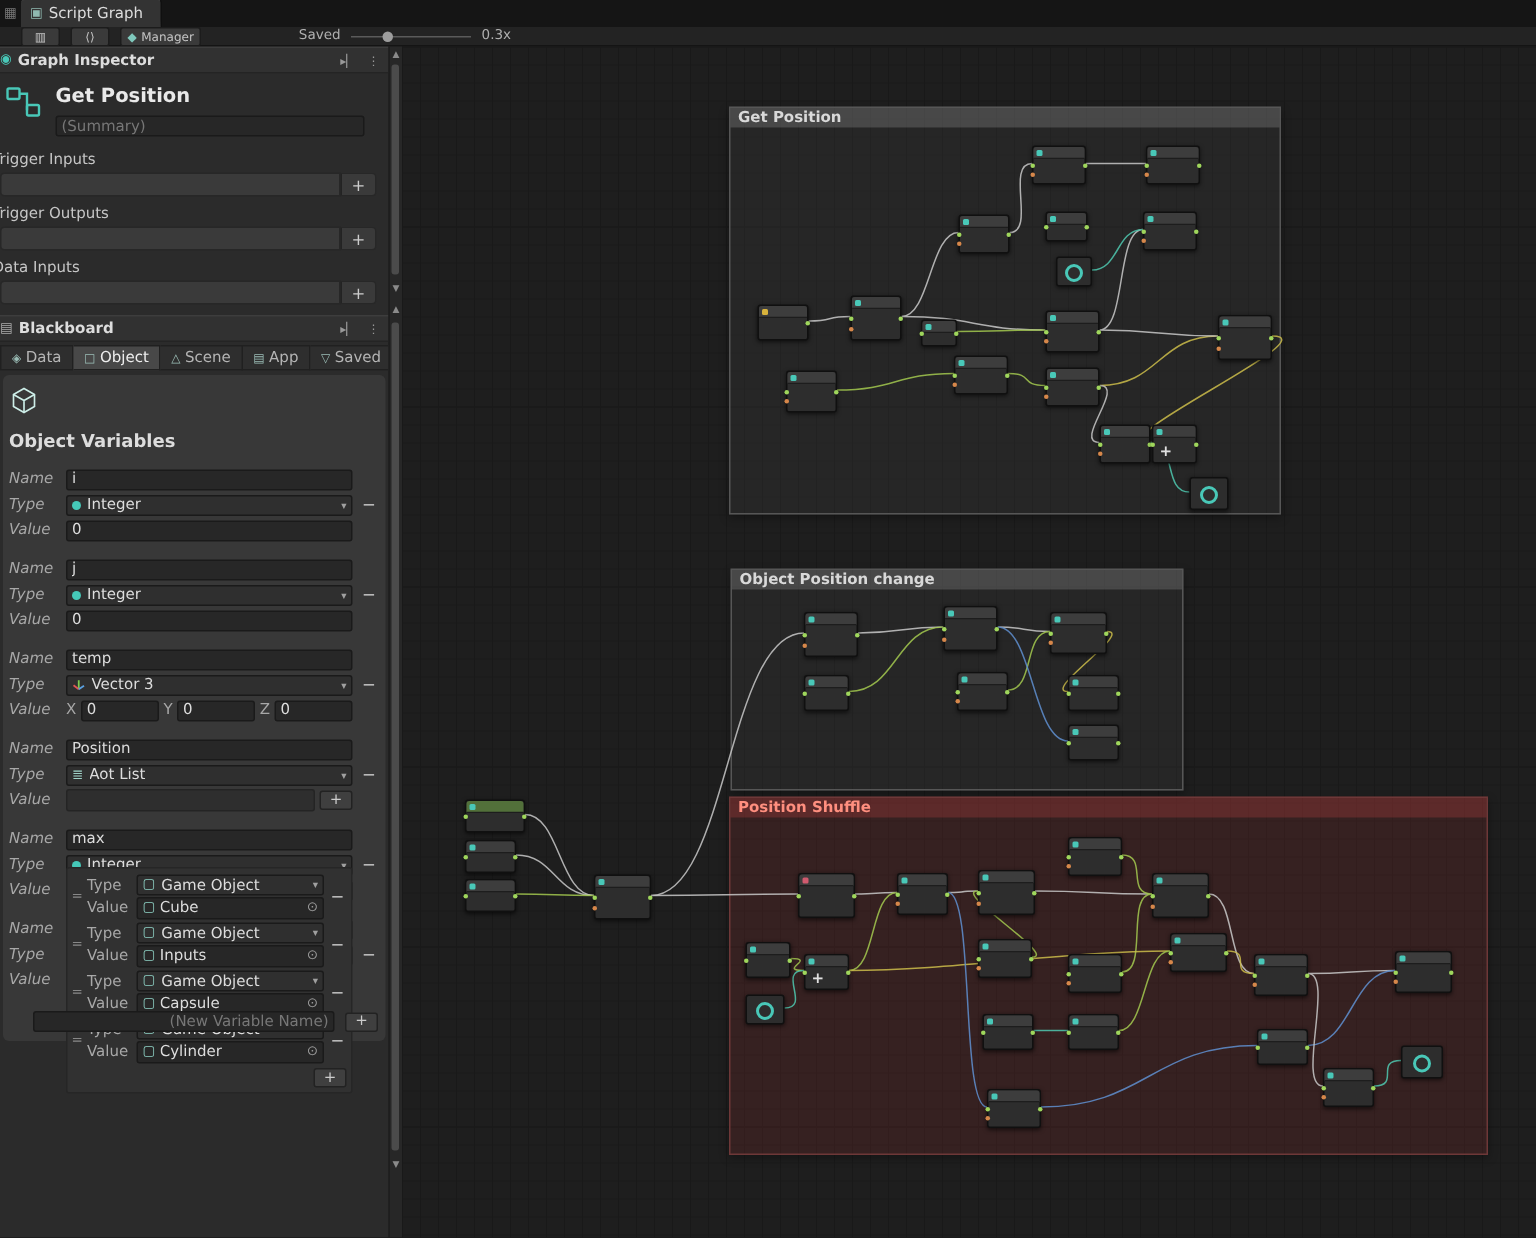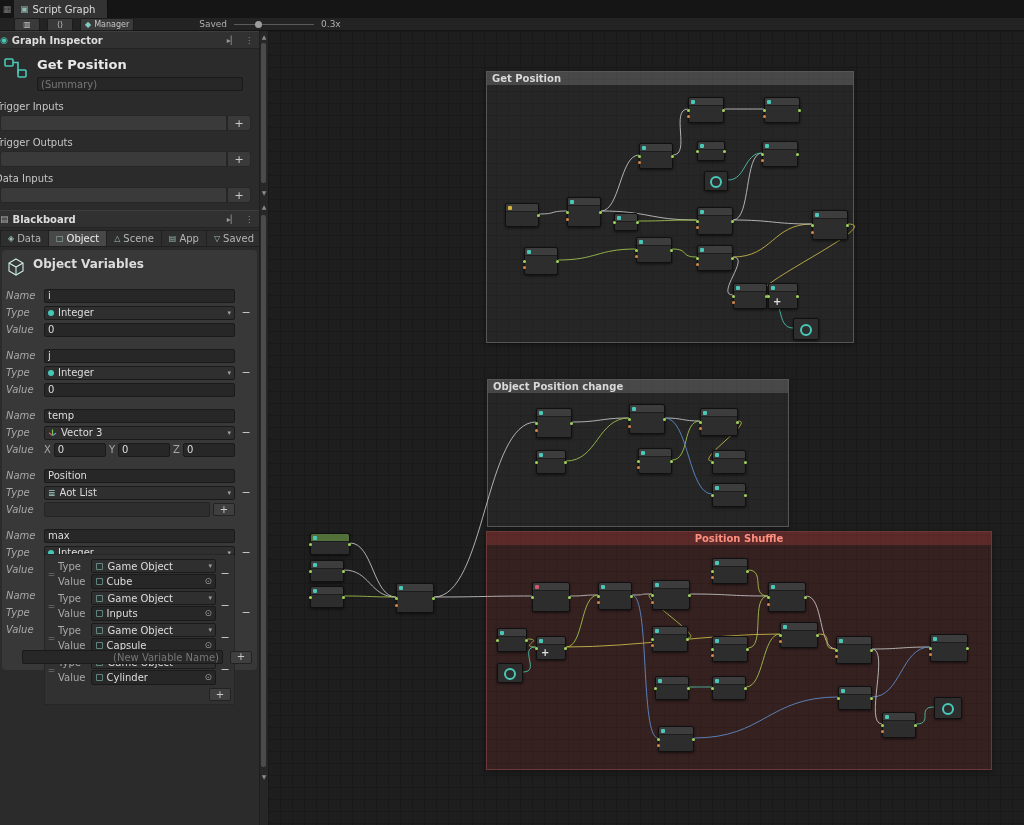--- a/index.html
+++ b/index.html
@@ -48,21 +48,21 @@
   .sec-fill{flex:1;background:#3a3a3a;border:1px solid #272727;border-radius:3px 0 0 3px;}
   .sec-plus{width:22px;background:#3a3a3a;border:1px solid #272727;border-left-color:#232323;border-radius:0 3px 3px 0;color:#cccccc;display:flex;align-items:center;justify-content:center;font-size:11px;}
 
   .bb-tabs{display:flex;height:17px;margin-top:2px;}
   .btab{display:flex;align-items:center;gap:3px;padding:0 7px;background:#2e2e2e;border:1px solid #202020;border-left-width:0;color:#b5b5b5;font-size:10px;}
   .btab:first-child{border-left-width:1px;}
   .btab.active{background:#484848;color:#eeeeee;}
   .bticon{font-size:8px;color:#9bbdb6;}
 
   .bbcard{background:#383838;margin:3px 2px 0 2px;border-radius:4px;padding:2px 0 6px 0;}
-  .cardhead{display:flex;gap:7px;padding:5px 6px 4px 4px;}
+  .cardhead{display:flex;gap:7px;padding:5px 6px 4px 4px;flex-direction:column;}
   .cardtitle{font-size:12px;font-weight:bold;color:#dddddd;margin-bottom:2px;}
   .carddesc{font-size:9.5px;color:#9b9b9b;line-height:1.3;width:190px;}
 
   .vrow{display:flex;align-items:center;height:15px;margin:2px 4px;gap:4px;}
   .vlabel{width:34px;flex:none;color:#a8a8a8;font-style:italic;}
   .vfield{flex:1;display:flex;align-items:center;min-width:0;}
   .vfield .tin{width:100%;}
   .minus{width:14px;flex:none;background:none;border:none;color:#cccccc;font-size:11px;line-height:11px;padding:0;text-align:center;font-family:inherit;}
   .minus-sp{width:14px;flex:none;}
   .vargroup{padding:3px 0 4px 0;}
@@ -105,21 +105,21 @@
     background-color:#1e1e1e;
     background-image:
       linear-gradient(#191919 1px,transparent 1px),
       linear-gradient(90deg,#191919 1px,transparent 1px),
       linear-gradient(#151515 1px,transparent 1px),
       linear-gradient(90deg,#151515 1px,transparent 1px);
     background-size:12px 12px,12px 12px,120px 120px,120px 120px;
     overflow:hidden;}
   .group{position:absolute;box-sizing:border-box;border:1px solid #565656;background:rgba(120,120,120,0.10);z-index:1;box-shadow:0 2px 6px rgba(0,0,0,.35);}
   .gtitle{height:13px;line-height:13px;background:rgba(160,160,160,0.28);padding:0 5px;font-size:10px;font-weight:bold;color:#d9d9d9;white-space:nowrap;overflow:hidden;}
-  .group.red{border-color:#6e3838;background:rgba(150,45,45,0.20);text-align:center;}
+  .group.red{border-color:#6e3838;background:rgba(150,45,45,0.20);}
   .group.red .gtitle{background:rgba(165,60,60,0.35);color:#ff8f7f;}
   #edges{position:absolute;left:0;top:0;z-index:2;pointer-events:none;}
   .node{position:absolute;background:#2d2d2d;border:1px solid #101010;border-radius:2px;box-shadow:0 1px 3px rgba(0,0,0,.6);z-index:3;box-sizing:border-box;}
   .nhead{height:7px;background:#3d3d3d;border-bottom:1px solid #1d1d1d;border-radius:2px 2px 0 0;display:flex;align-items:center;padding-left:2px;}
   .nico{width:4px;height:4px;border-radius:1px;background:#49c8b8;}
   .node.event .nico{background:#d8b33c;}
   .node.red .nico{background:#d05a6e;}
   .node.green .nhead{background:#52703a;}
   .plusg{position:absolute;left:4px;bottom:1px;color:#e0e0e0;font-size:10px;font-weight:bold;line-height:10px;}
   .dotc{position:absolute;left:50%;top:55%;transform:translate(-50%,-50%);width:8px;height:8px;border-radius:50%;border:2px solid #49c8b8;}

